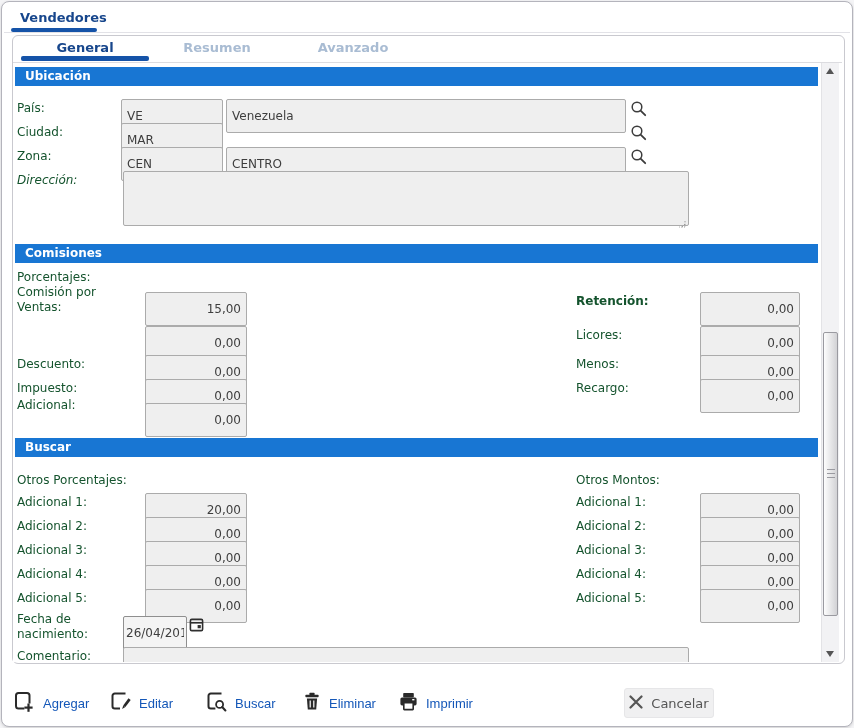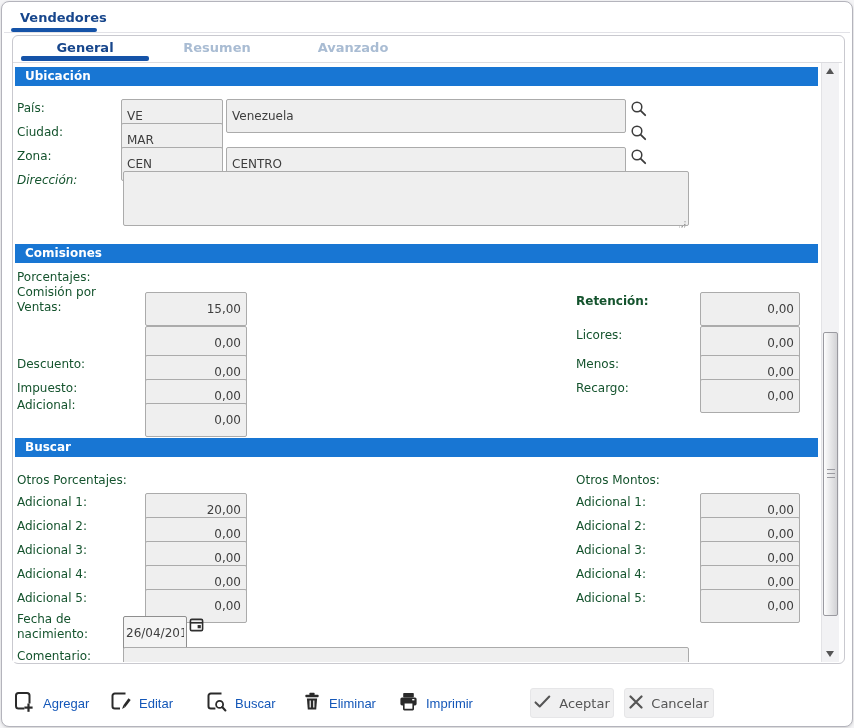--- a/index.html
+++ b/index.html
@@ -241,28 +241,20 @@
         <svg width="21" height="21" viewBox="0 0 21 21">
             <rect x="5.2" y="2" width="10.6" height="4.6" rx="0.8" fill="#2a2a2a"></rect>
             <rect x="2.4" y="6.4" width="16.2" height="8" rx="1.6" fill="#2a2a2a"></rect>
             <rect x="5.8" y="11.6" width="9.4" height="7" rx="0.5" fill="#fff" stroke="#2a2a2a" stroke-width="1.6"></rect>
             <rect x="14.2" y="8" width="2.2" height="1.4" fill="#fff"></rect>
           </svg>
       </span>
       <span class="tlabel">Imprimir</span>
     </button>
 
-    <button class="gray-btn" style="left:528px;width:84px;">
-      <span>
-        <svg width="17" height="13" viewBox="0 0 18 14">
-            <path d="M1.5 8 L6 12.3 L16.3 1.6" fill="none" stroke="#555" stroke-width="2.2" stroke-linecap="round" stroke-linejoin="round"></path>
-          </svg>
-      </span>
-      <span>Aceptar</span>
-    </button>
 
     <button class="gray-btn" style="left:622px;width:90px;">
       <span>
         <svg width="14" height="14" viewBox="0 0 14 14">
             <path d="M1.5 1.5 L12.5 12.5 M12.5 1.5 L1.5 12.5" fill="none" stroke="#555" stroke-width="2.2" stroke-linecap="round"></path>
           </svg>
       </span>
       <span>Cancelar</span>
     </button>
 

